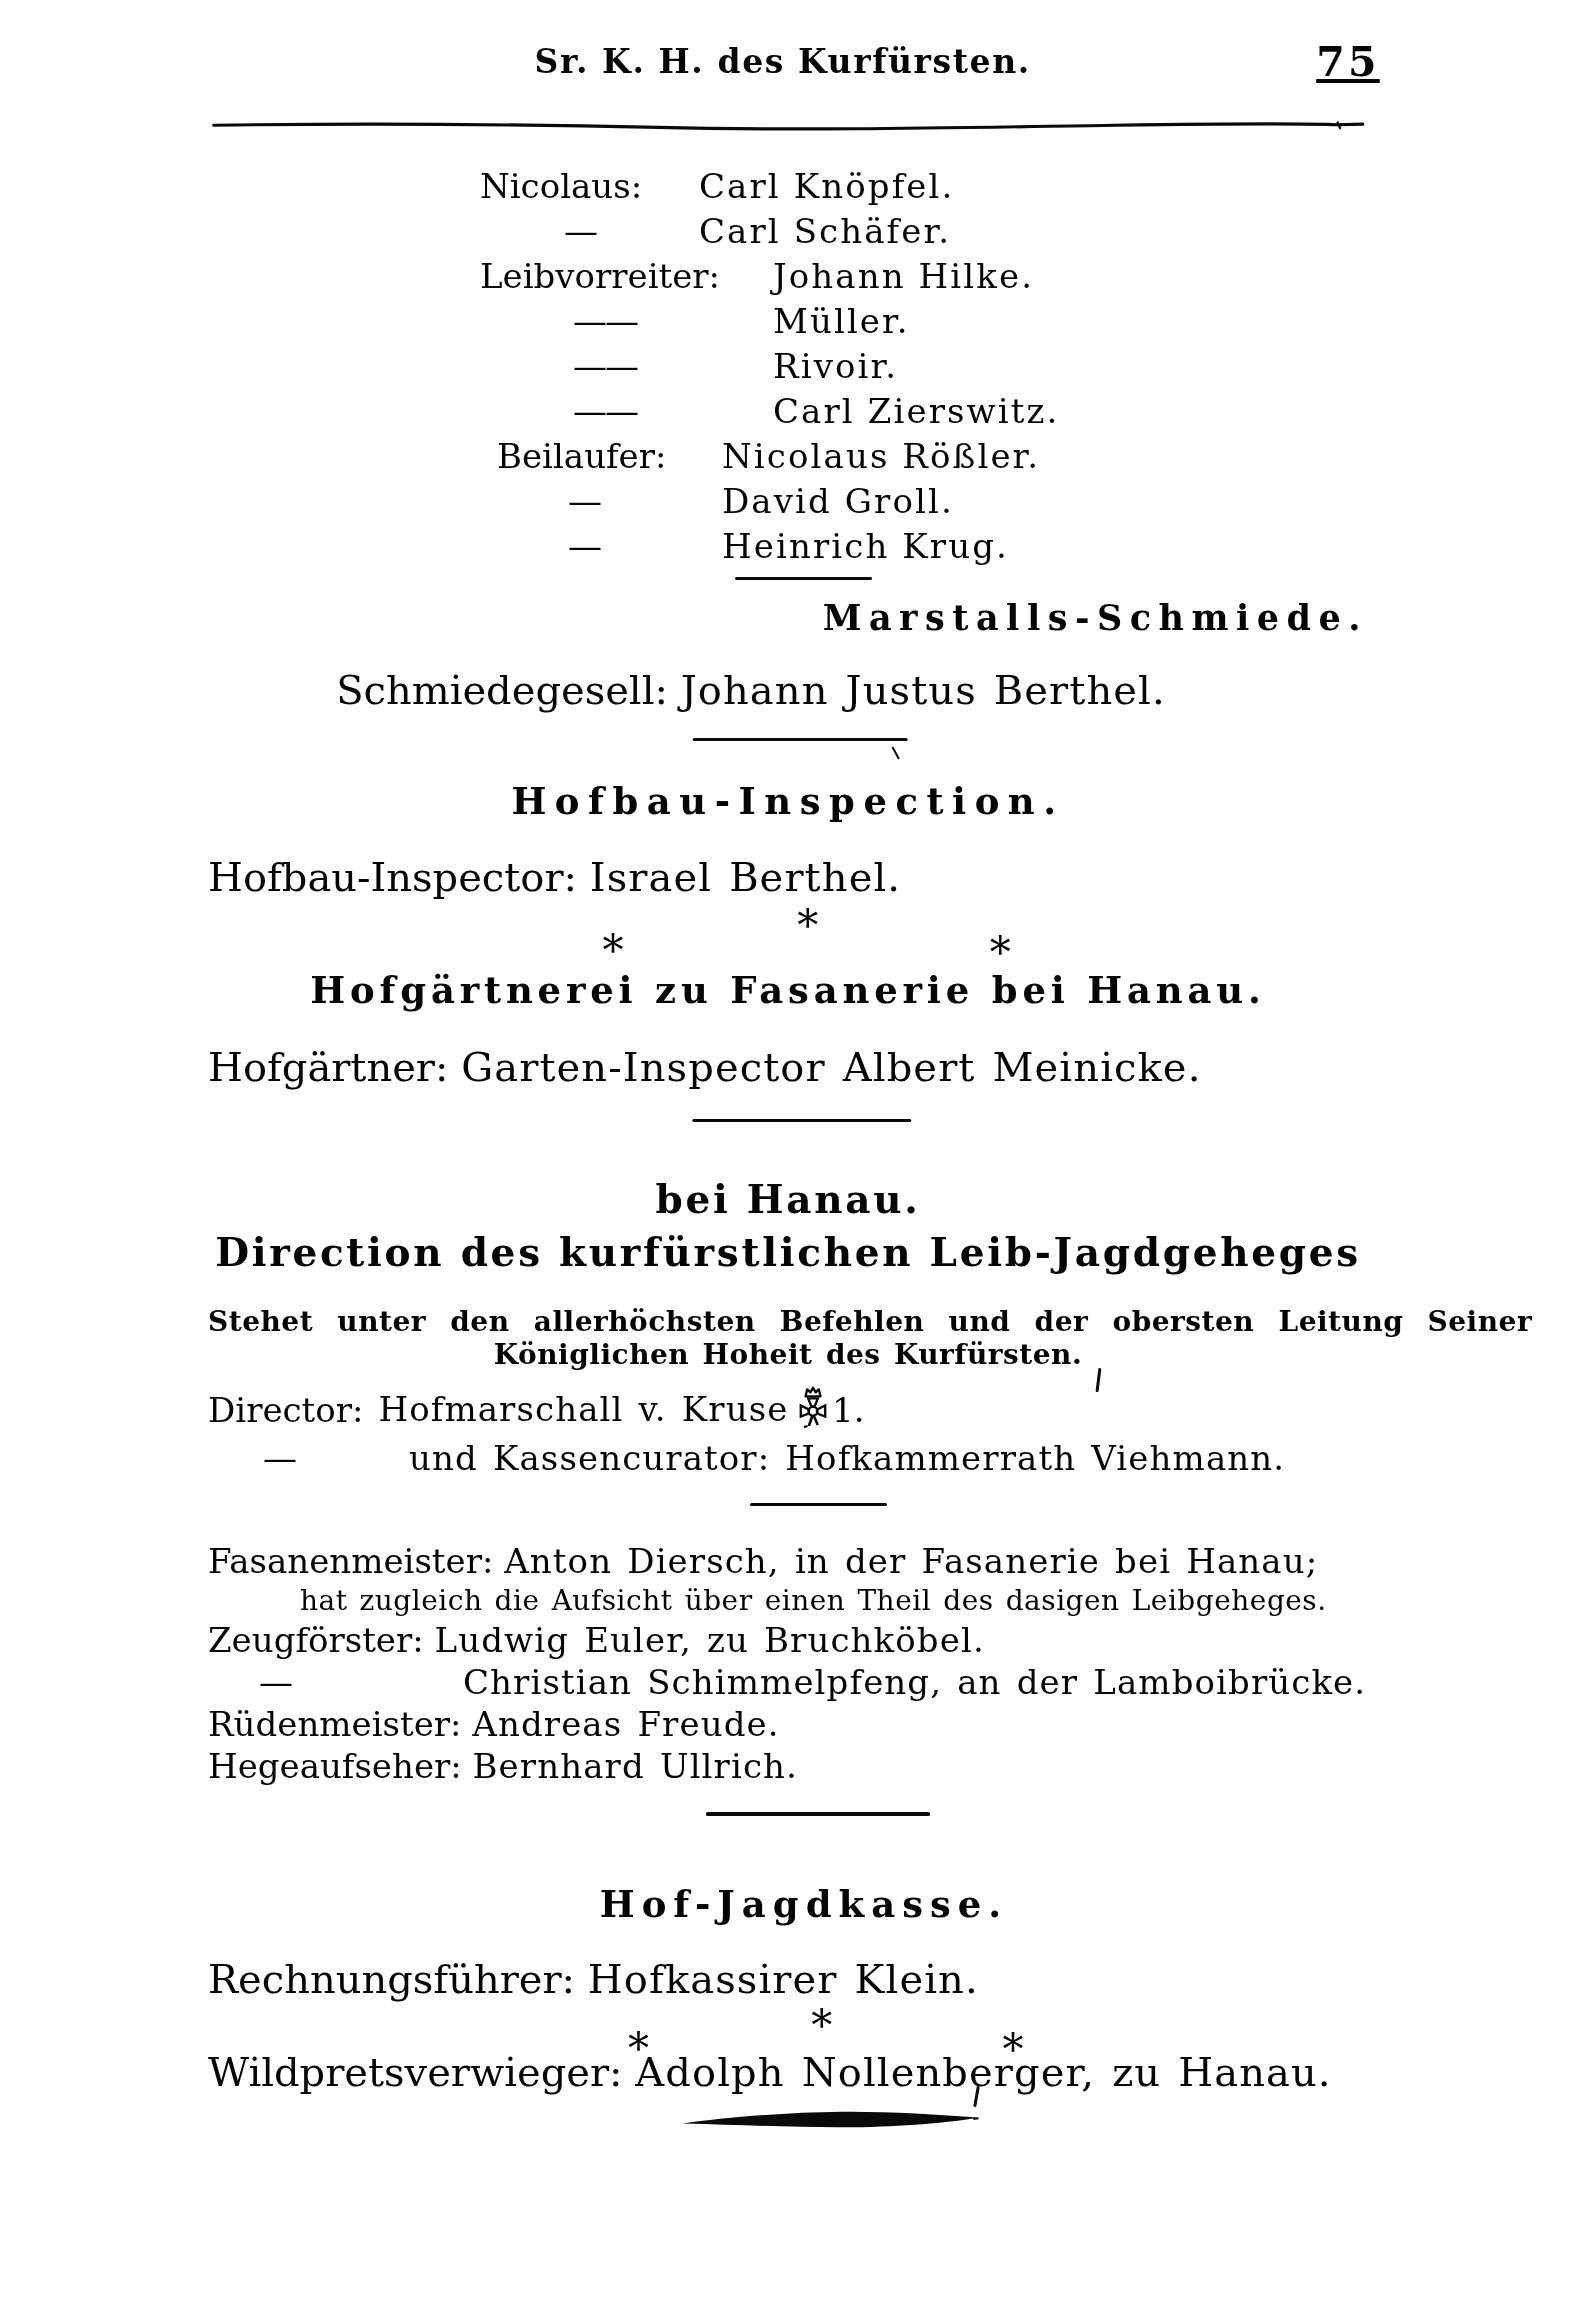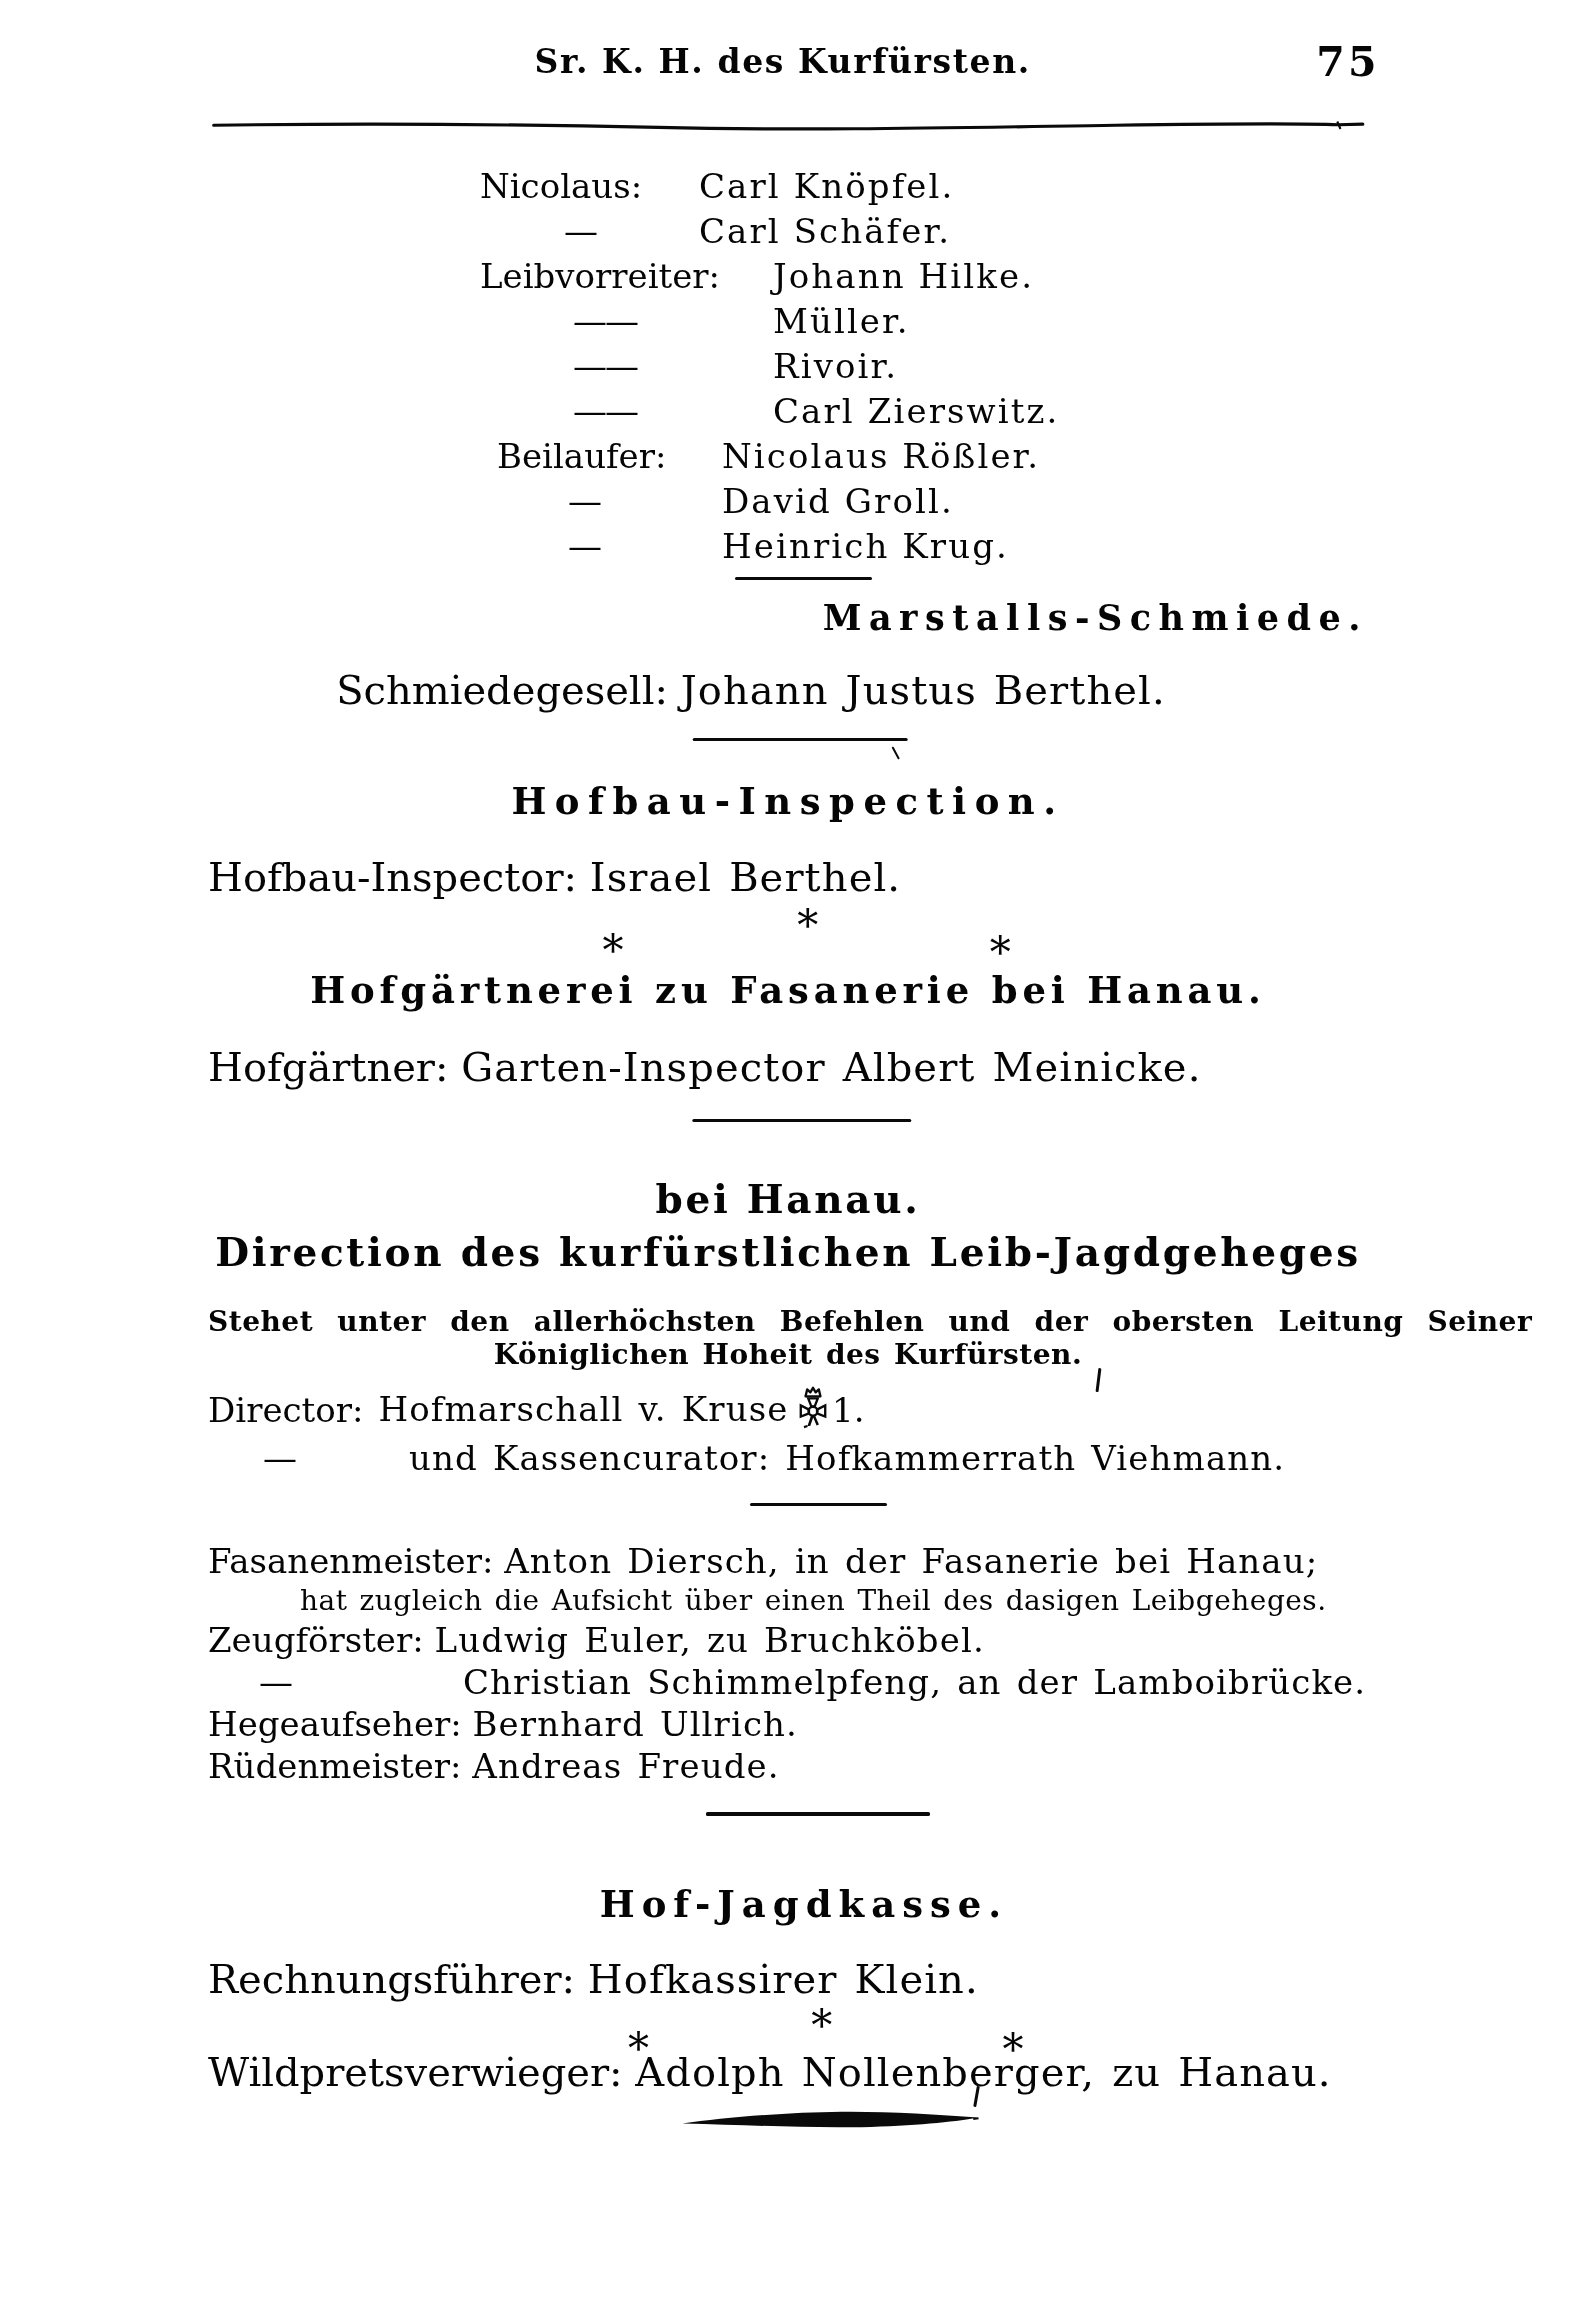--- a/index.html
+++ b/index.html
@@ -14,21 +14,21 @@
   .content{position:relative;margin:0 213px 0 208px;padding-top:39px;}
 
   
   .hdr{position:relative;height:46px;}
   .running-title{
     text-align:center;font-size:33px;font-weight:700;line-height:46px;
     letter-spacing:1.6px;transform:translateX(-5.3px);
   }
   .page-number{
     position:absolute;right:-11.7px;top:0;
-    font-size:41px;font-weight:700;line-height:46px;letter-spacing:3.2px;
+    font-size:41px;font-weight:700;line-height:46px;letter-spacing:3.2px;text-decoration:underline;
   }
   .header-rule{display:block;margin:36px auto 0 auto;}
 
   
   .staff{margin-top:31px;}
   .srow{position:relative;height:45px;font-size:34px;line-height:45px;white-space:nowrap;}
   .slabel{position:absolute;left:272px;}
   .slabel.lblC{left:289px;}
   .sname{position:absolute;letter-spacing:2.1px;}
   .colA{left:491px;} .colB{left:565px;} .colC{left:514px;}
@@ -228,27 +228,27 @@
     </div>
     <div class="note-sub">hat zugleich die Aufsicht über einen Theil des dasigen Leibgeheges.</div>
     <div class="line row-zeug">
       <span class="lbl">Zeugförster:</span>
       <span class="val">Ludwig Euler, zu Bruchköbel.</span>
     </div>
     <div class="row-schimmel">
       <span class="cdash">—</span>
       <span class="cval">Christian Schimmelpfeng, an der Lamboibrücke.</span>
     </div>
+    <div class="line row-rueden">
+      <span class="lbl">Rüdenmeister:</span>
+      <span class="val">Andreas Freude.</span>
+    </div>
     <div class="line row-hege">
       <span class="lbl">Hegeaufseher:</span>
       <span class="val">Bernhard Ullrich.</span>
-    </div>
-    <div class="line row-rueden">
-      <span class="lbl">Rüdenmeister:</span>
-      <span class="val">Andreas Freude.</span>
     </div>
 
     <div class="divider dv5"></div>
 
     <h2 class="h-kasse">Hof-Jagdkasse.</h2>
     <div class="line row-rechnung">
       <span class="lbl">Rechnungsführer:</span>
       <span class="val">Hofkassirer Klein.</span>
     </div>
 

